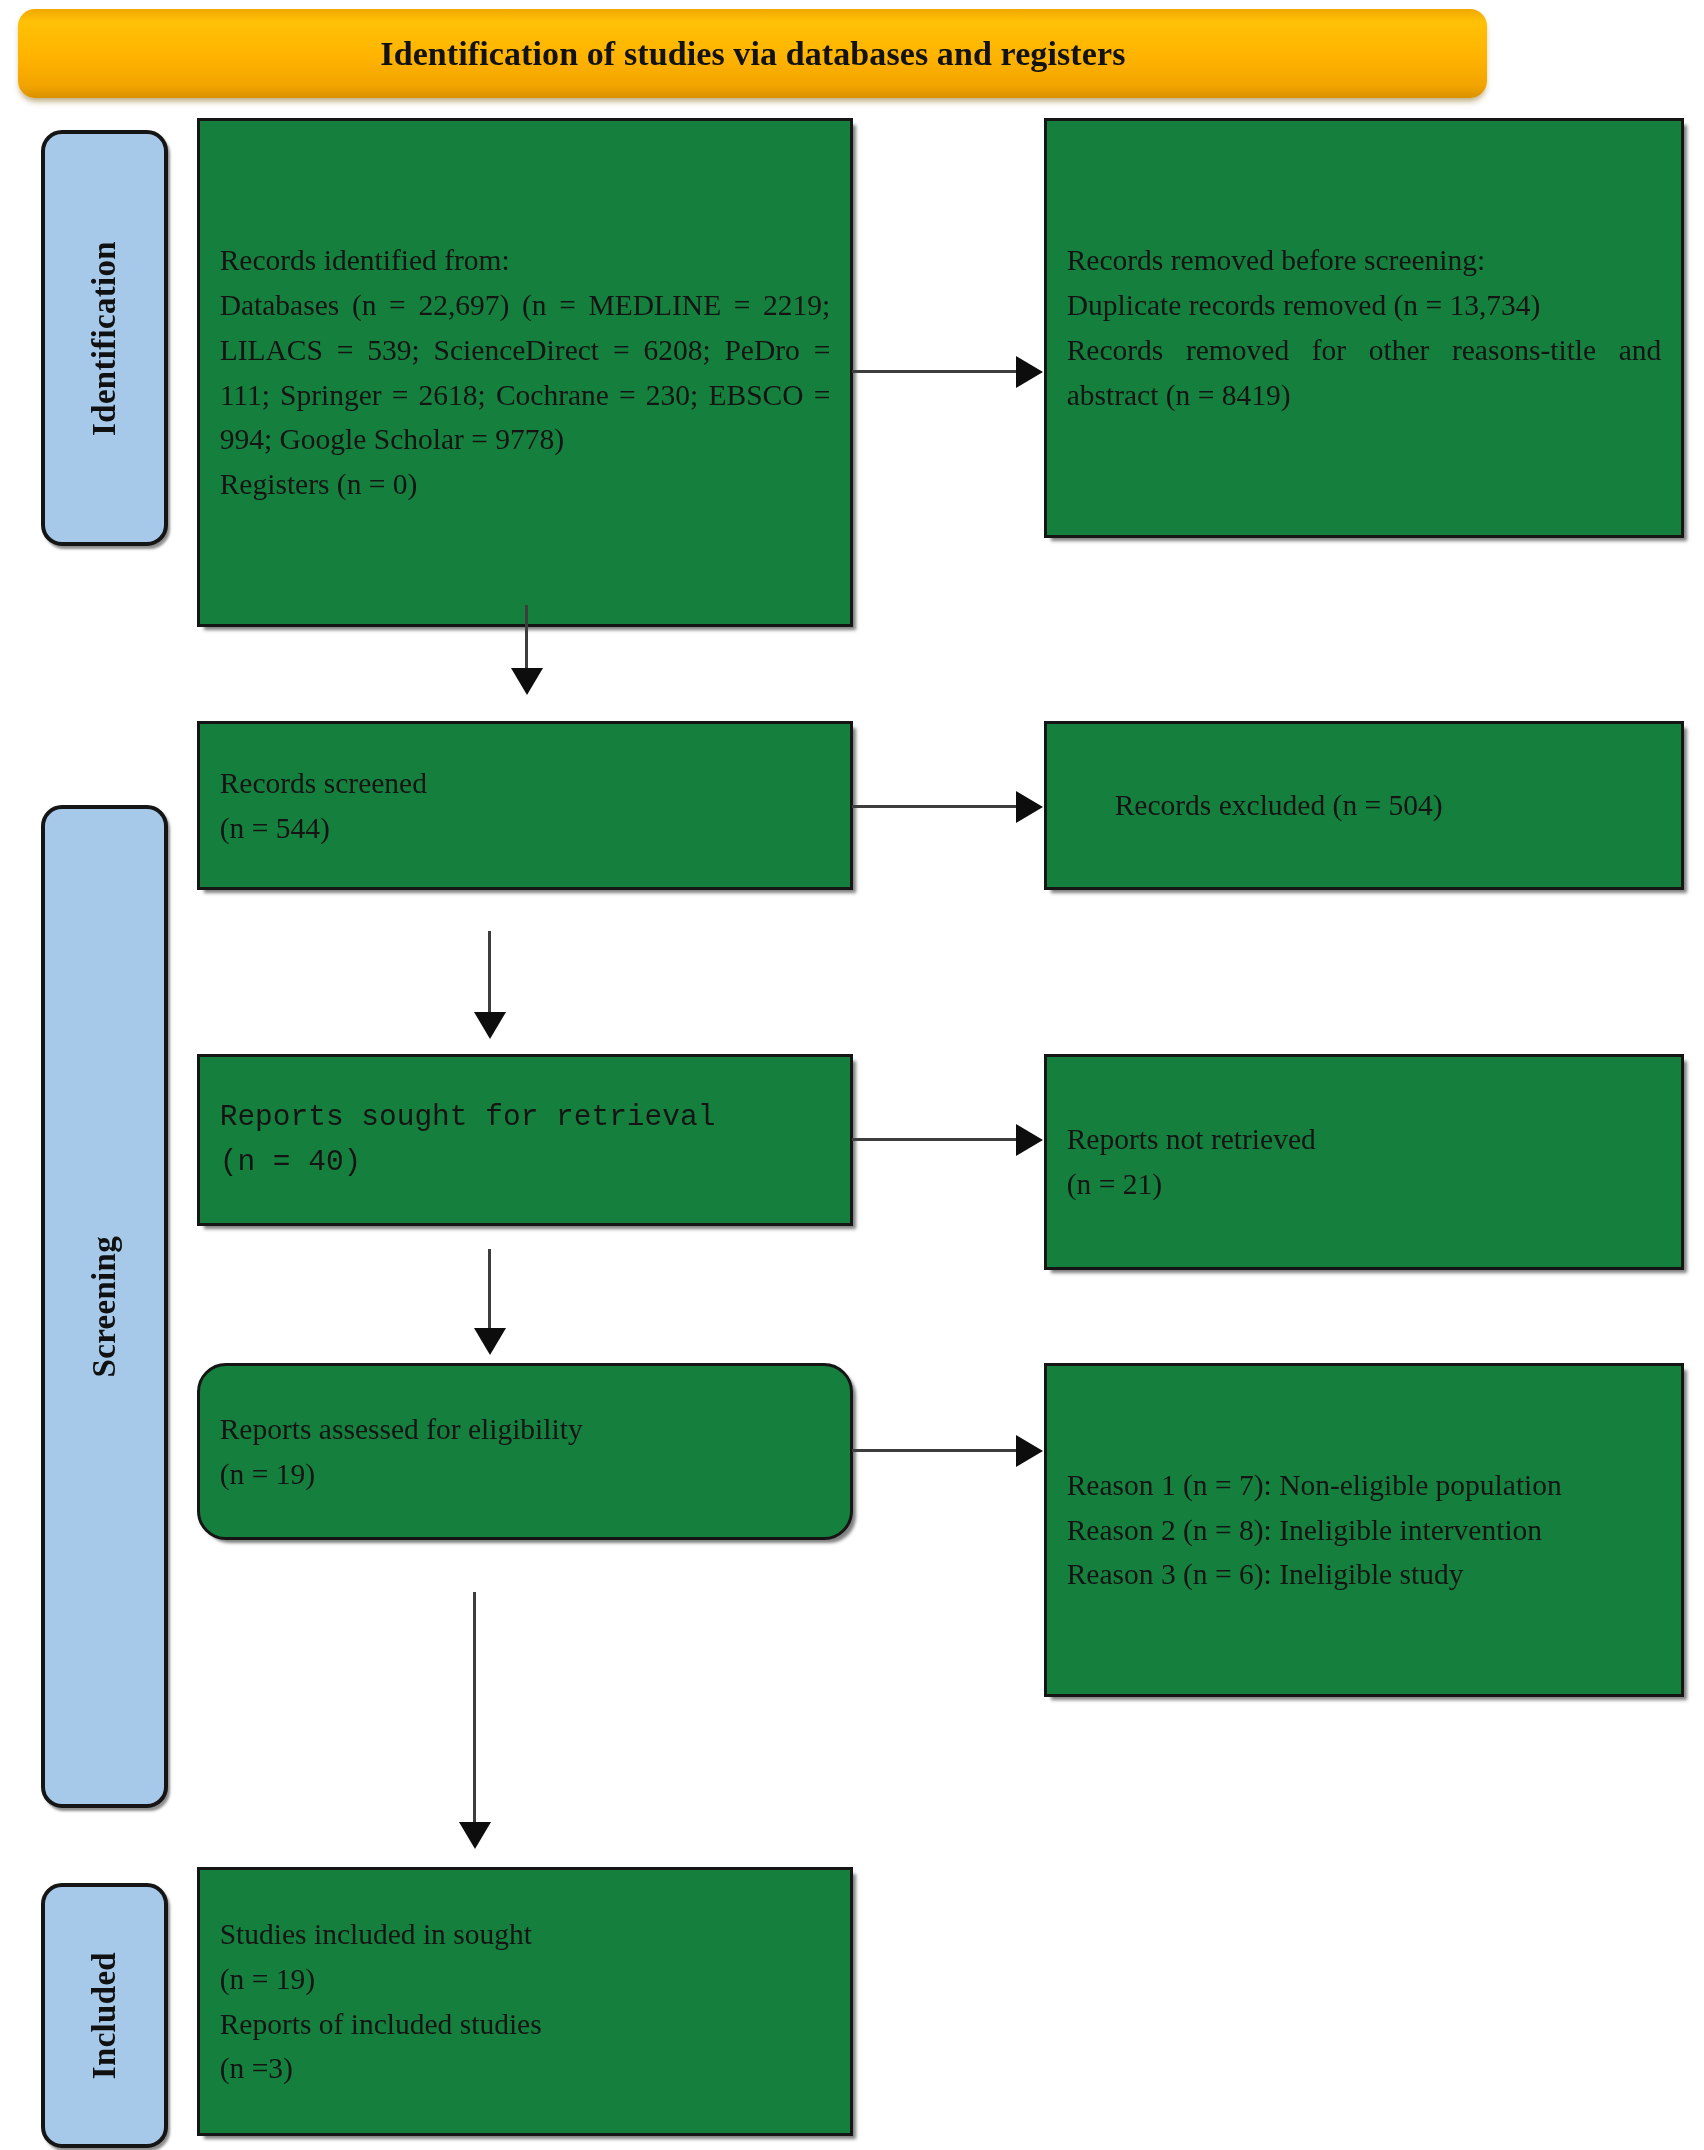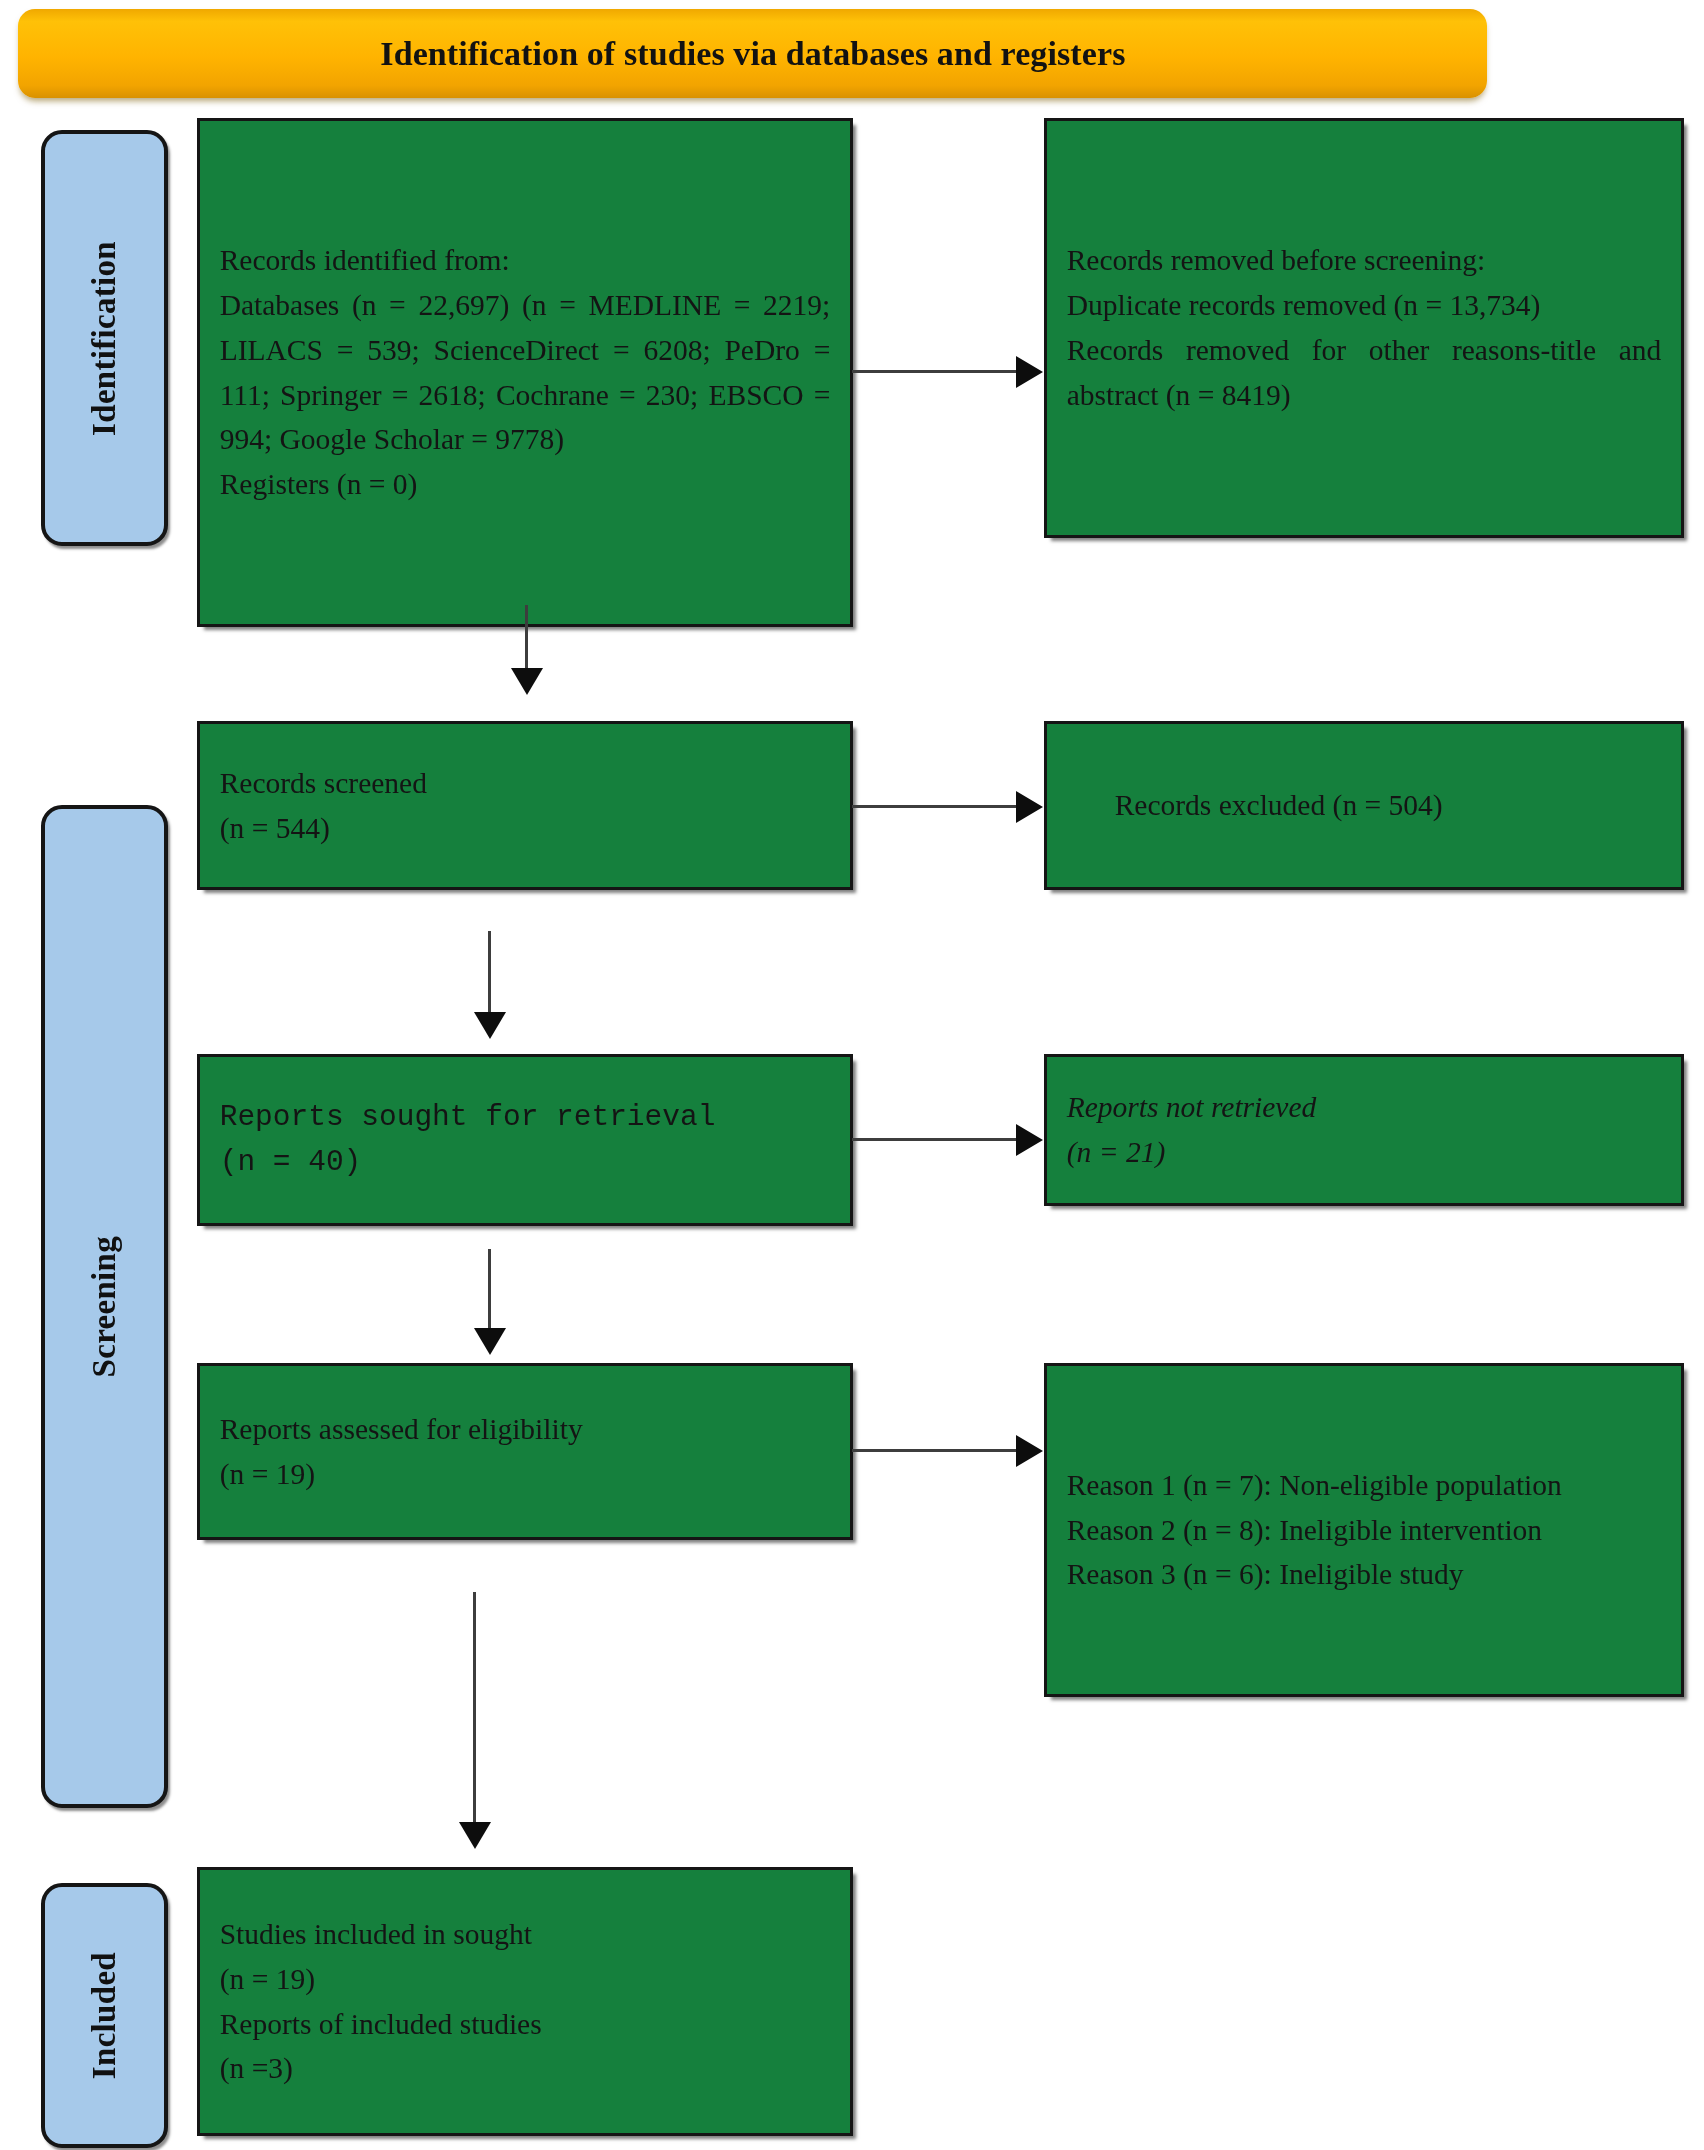--- a/index.html
+++ b/index.html
@@ -86,27 +86,27 @@
   }
   .box-body p {
     margin: 0;
   }
   .justify p.j { text-align: justify; text-align-last: left; }
 
   
   #box-identified    { left: 197px; top: 118px;  width: 656px; height: 509px; }
   #box-screened      { left: 197px; top: 721px; width: 656px; height: 169px; }
   #box-sought        { left: 197px; top: 1054px; width: 656px; height: 172px; font-family: Liberation Mono, monospace; }
-  #box-assessed      { left: 197px; top: 1363px; width: 656px; height: 177px; }
+  #box-assessed      { left: 197px; top: 1363px; width: 656px; height: 177px; border-radius: 29px; }
   #box-included      { left: 197px; top: 1867px; width: 656px; height: 269px; }
 
   
   #box-removed       { left: 1044px; top: 118px;  width: 640px; height: 420px; }
   #box-excluded-rec  { left: 1044px; top: 721px; width: 640px; height: 169px; padding-left: 48px; }
-  #box-not-retrieved { left: 1044px; top: 1054px; width: 640px; height: 152px; font-style: italic; }
+  #box-not-retrieved { left: 1044px; top: 1054px; width: 640px; height: 216px; }
   #box-excluded-rep  { left: 1044px; top: 1363px; width: 640px; height: 334px; }
 
   
   .connector { position: absolute; }
   .conn-line-v {
     position: absolute;
     width: 3.3px;
     background: #3d3d3d;
     left: 0;
     top: 0;

